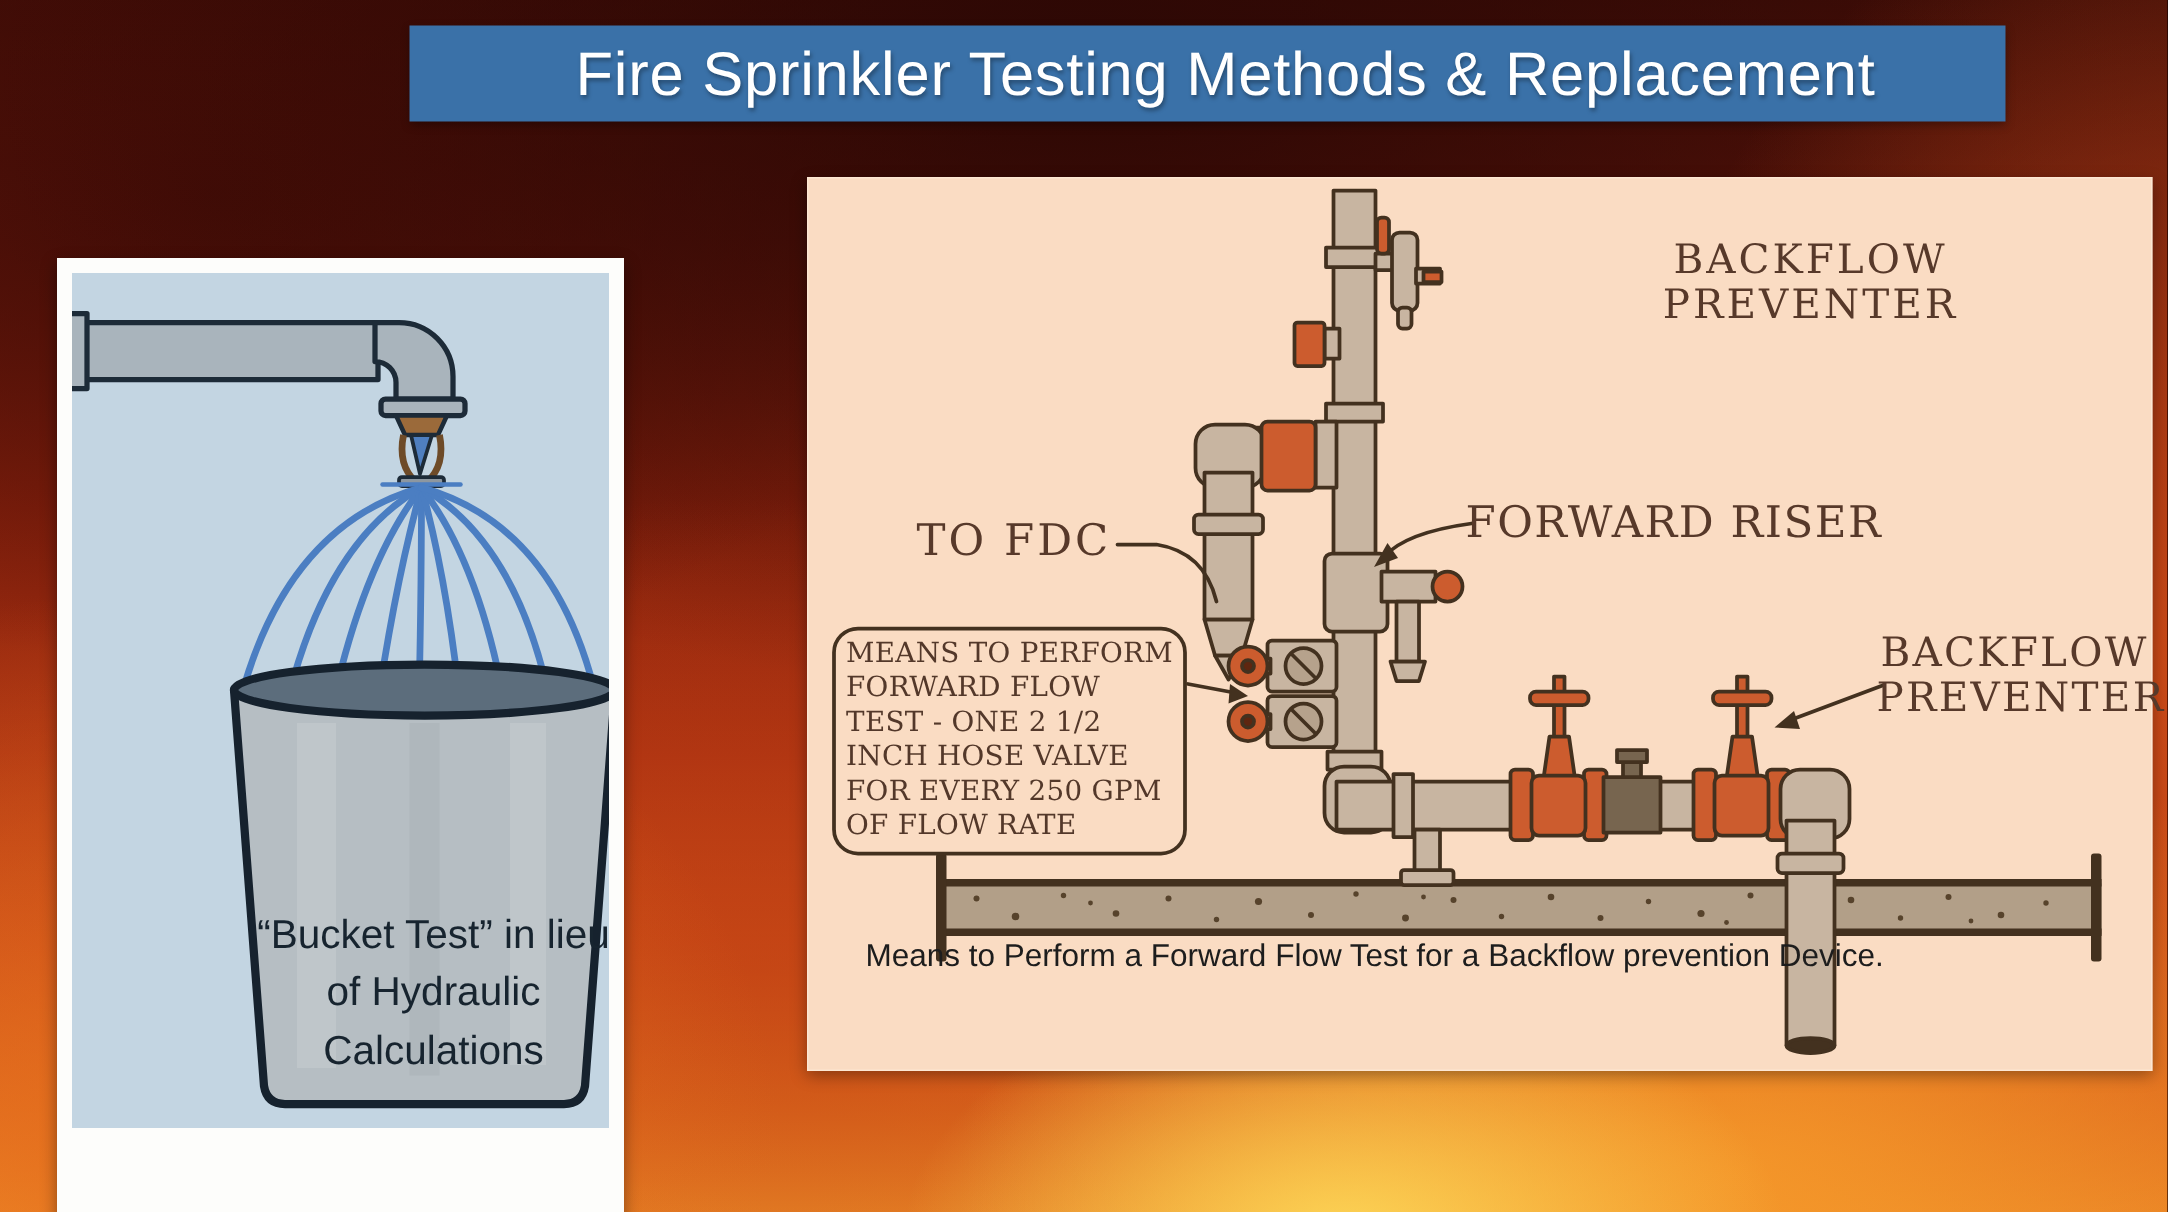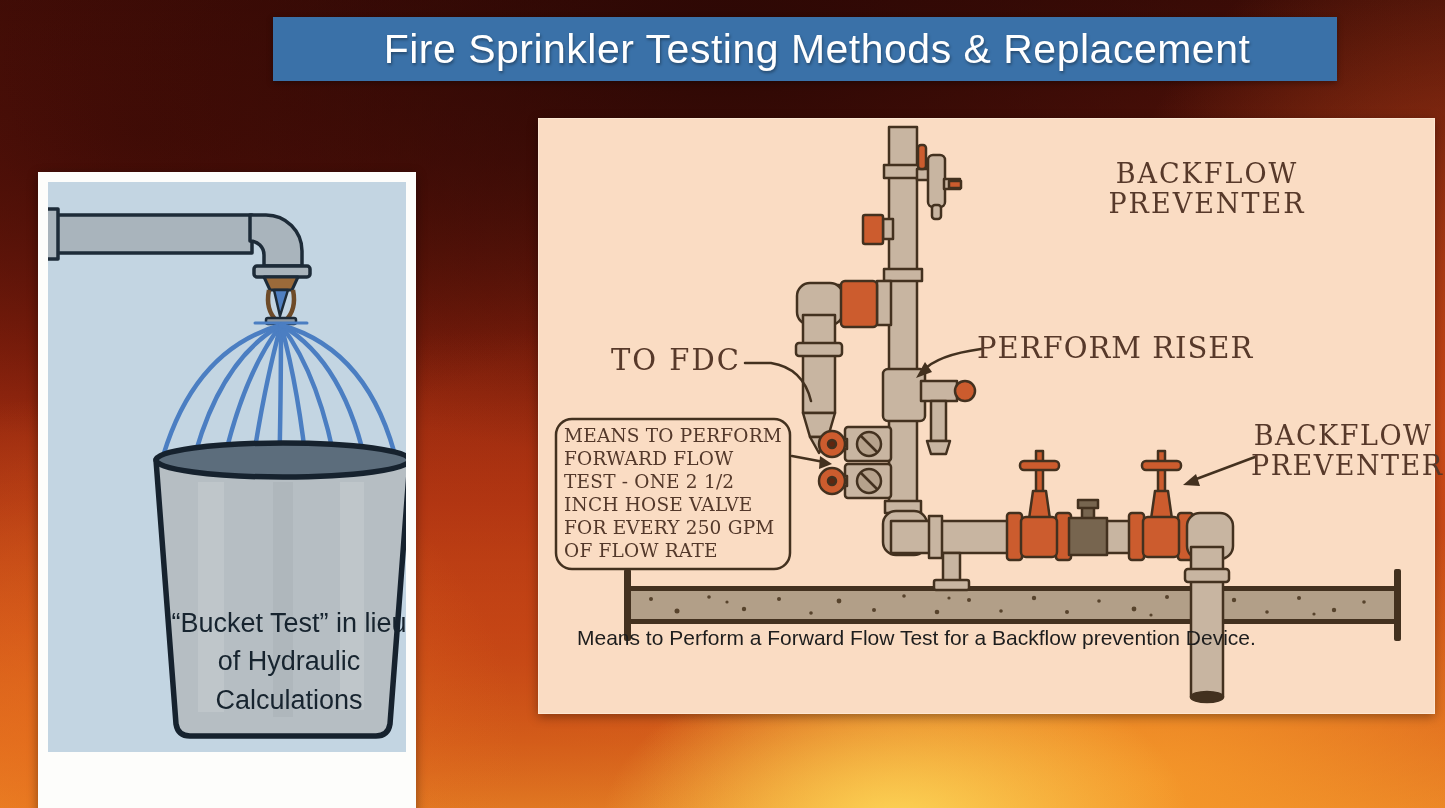--- a/index.html
+++ b/index.html
@@ -267,21 +267,21 @@
         <path d="M206,244 L232,244 Q264,249 272,282"></path>
         <path d="M253,337 L285,343"></path>
         <polygon points="293,345 281,337 280,350" fill="#43311f" stroke="none"></polygon>
         <path d="M716,338 L652,362"></path>
         <polygon points="644,366 657,355 661,367" fill="#43311f" stroke="none"></polygon>
       </g>
     </svg>
 
     <div class="hand-label lbl-backflow-top">BACKFLOW
 PREVENTER</div>
-    <div class="hand-label lbl-system-riser">PERFORM RISER</div>
+    <div class="hand-label lbl-system-riser">FORWARD RISER</div>
     <div class="hand-label lbl-to-fdc">TO FDC</div>
     <div class="hand-label lbl-backflow-right">BACKFLOW
 PREVENTER</div>
     <div class="callout-text">MEANS TO PERFORM
 FORWARD FLOW
 TEST - ONE 2 1/2
 INCH HOSE VALVE
 FOR EVERY 250 GPM
 OF FLOW RATE</div>
     <div class="panel-caption">Means to Perform a Forward Flow Test for a Backflow prevention Device.</div>

